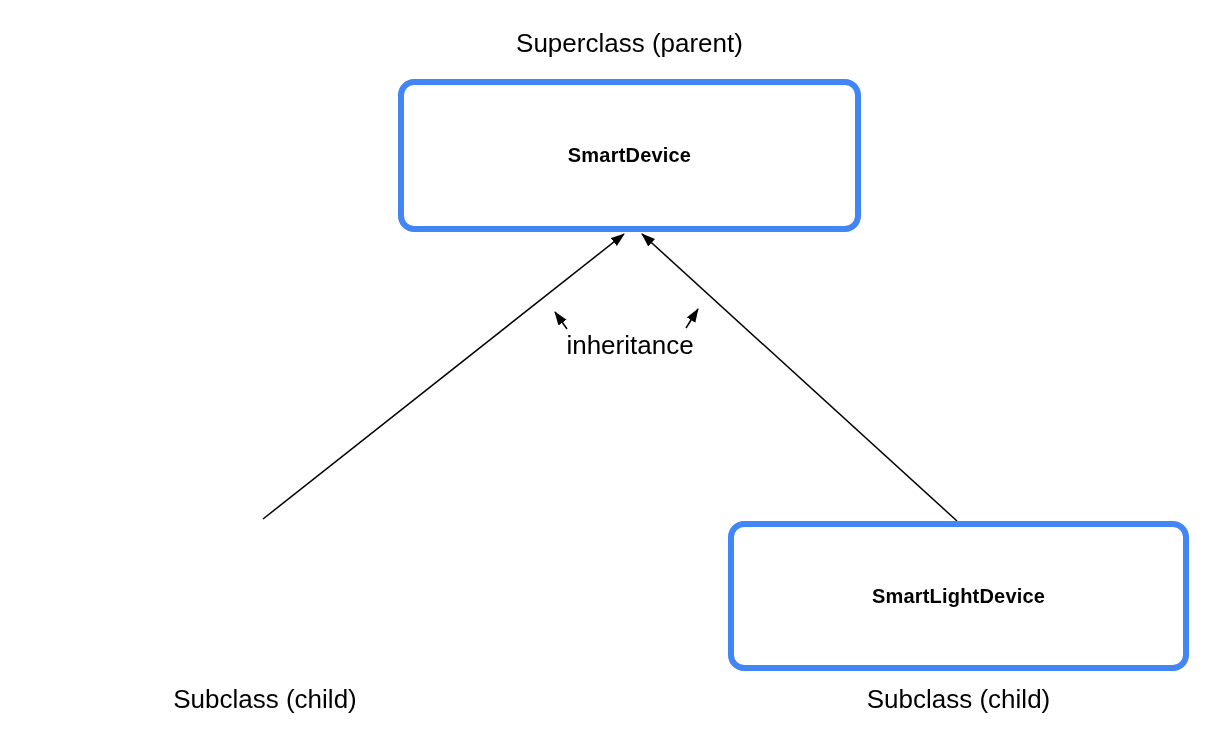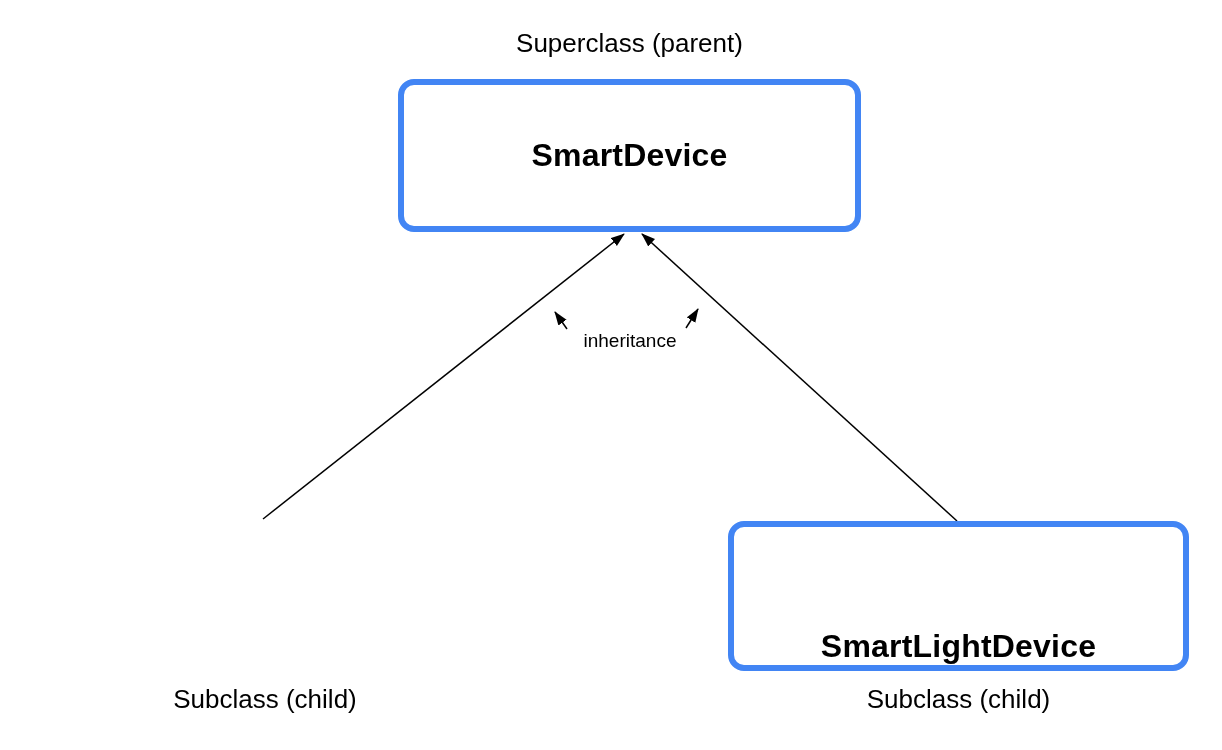--- a/index.html
+++ b/index.html
@@ -36,44 +36,44 @@
   .class-box {
     position: absolute;
     border: 6px solid var(--box-border);
     border-radius: 16px;
     background: var(--bg-color);
     display: flex;
     align-items: center;
     justify-content: center;
   }
   .class-name {
-    font-size: 32px;
+    font-size: 20px;
     font-weight: 600;
     letter-spacing: 0.2px;
     color: var(--text-color);
   }
   .caption {
     position: absolute;
     text-align: center;
     font-size: 26px;
     color: var(--text-color);
     line-height: 1.2;
   }
   .box-superclass { left: 398px; top: 79px;  width: 463px; height: 153px; }
   .box-subclass-left  { left: 33px;  top: 519px; width: 464px; height: 153px; }
-  .box-subclass-right { left: 728px; top: 521px; width: 461px; height: 150px; align-items: flex-end; }
+  .box-subclass-right { left: 728px; top: 521px; width: 461px; height: 150px; }
   .caption-superclass { left: 398px; top: 28px;  width: 463px; }
   .caption-subclass-left  { left: 33px;  top: 684px; width: 464px; }
   .caption-subclass-right { left: 728px; top: 684px; width: 461px; }
   .edge-label {
     position: absolute;
     left: 530px; top: 330px;
     width: 200px;
     text-align: center;
-    font-size: 19px;
+    font-size: 26px;
     color: var(--text-color);
   }
 </style>
 </head>
 <body>
 
 <div class="canvas">
 
   <svg class="edges-layer" viewBox="0 0 1222 750">
     <defs>

